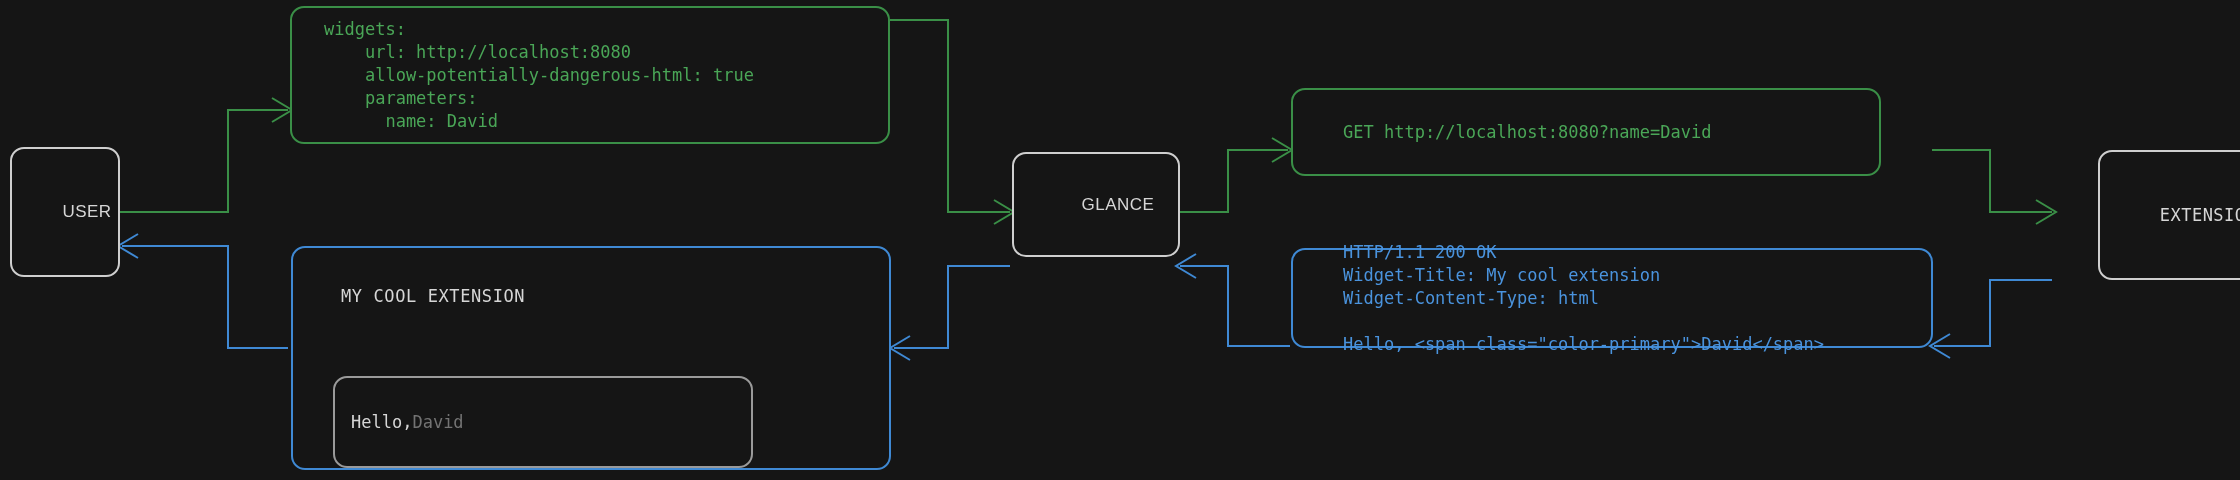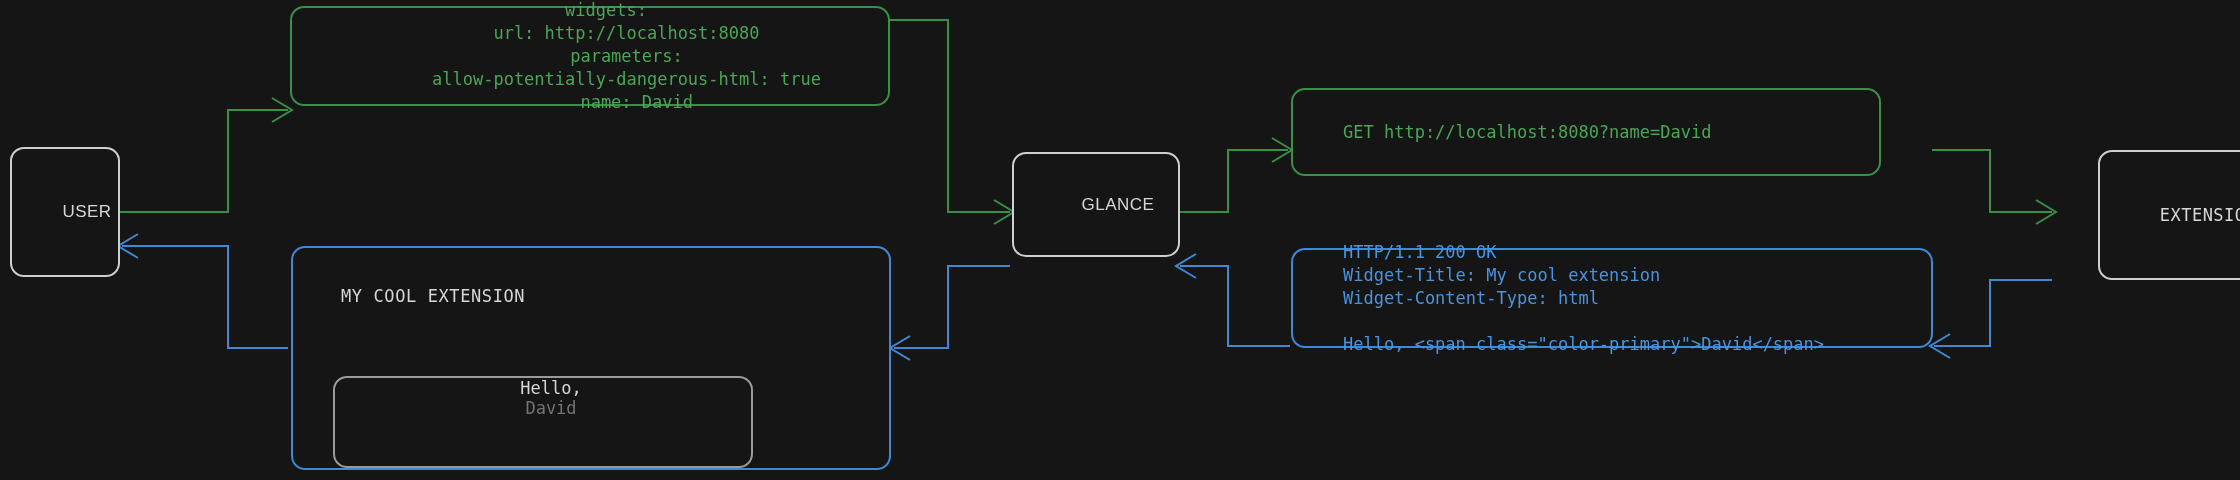--- a/index.html
+++ b/index.html
@@ -126,41 +126,41 @@
   </div>
 
   <div class="node" style="left:1012px; top:152px; width:168px; height:105px;">
     <span class="node-label sans">GLANCE</span>
   </div>
 
   <div class="node" style="left:2054px; top:150px; width:176px; height:130px;margin-left:44px;">
     <span class="node-label mono">EXTENSION</span>
   </div>
 
-  <div class="bubble green" style="left:290px; top:6px; width:600px; height:100px; padding-left:32px;align-items:center;">
+  <div class="bubble green" style="left:290px; top:6px; width:600px; height:138px; padding-left:32px;">
     <div class="code green">widgets:</div>
     <div class="code green">    url: http://localhost:8080</div>
+    <div class="code green">    allow-potentially-dangerous-html: true</div>
     <div class="code green">    parameters:</div>
-    <div class="code green">    allow-potentially-dangerous-html: true</div>
     <div class="code green">      name: David</div>
   </div>
 
   <div class="bubble green" style="left:1291px; top:88px; width:590px; height:88px; padding-left:50px;">
     <div class="code green">GET http://localhost:8080?name=David</div>
   </div>
 
   <div class="bubble blue" style="left:1291px; top:248px; width:642px; height:100px; padding-left:50px;">
     <div class="code blue">HTTP/1.1 200 OK</div>
     <div class="code blue">Widget-Title: My cool extension</div>
     <div class="code blue">Widget-Content-Type: html</div>
     <div class="code blue">&nbsp;</div>
     <div class="code blue">Hello, &lt;span class="color-primary"&gt;David&lt;/span&gt;</div>
   </div>
 
   <div class="bubble blue" style="left:291px; top:246px; width:600px; height:224px; padding:0 40px; justify-content:space-between;">
     <div class="widget-title" style="margin-top:38px; margin-bottom:18px; margin-left:8px;">MY COOL EXTENSION</div>
-    <div class="widget-body" style="width:420px; height:92px; padding-left:16px;flex-direction:column;">
+    <div class="widget-body" style="width:420px; height:92px; padding-left:16px;">
       <span>Hello, </span>
         <span class="accent">David</span>
     </div>
   </div>
 
 </div>
 
 </body></html>

